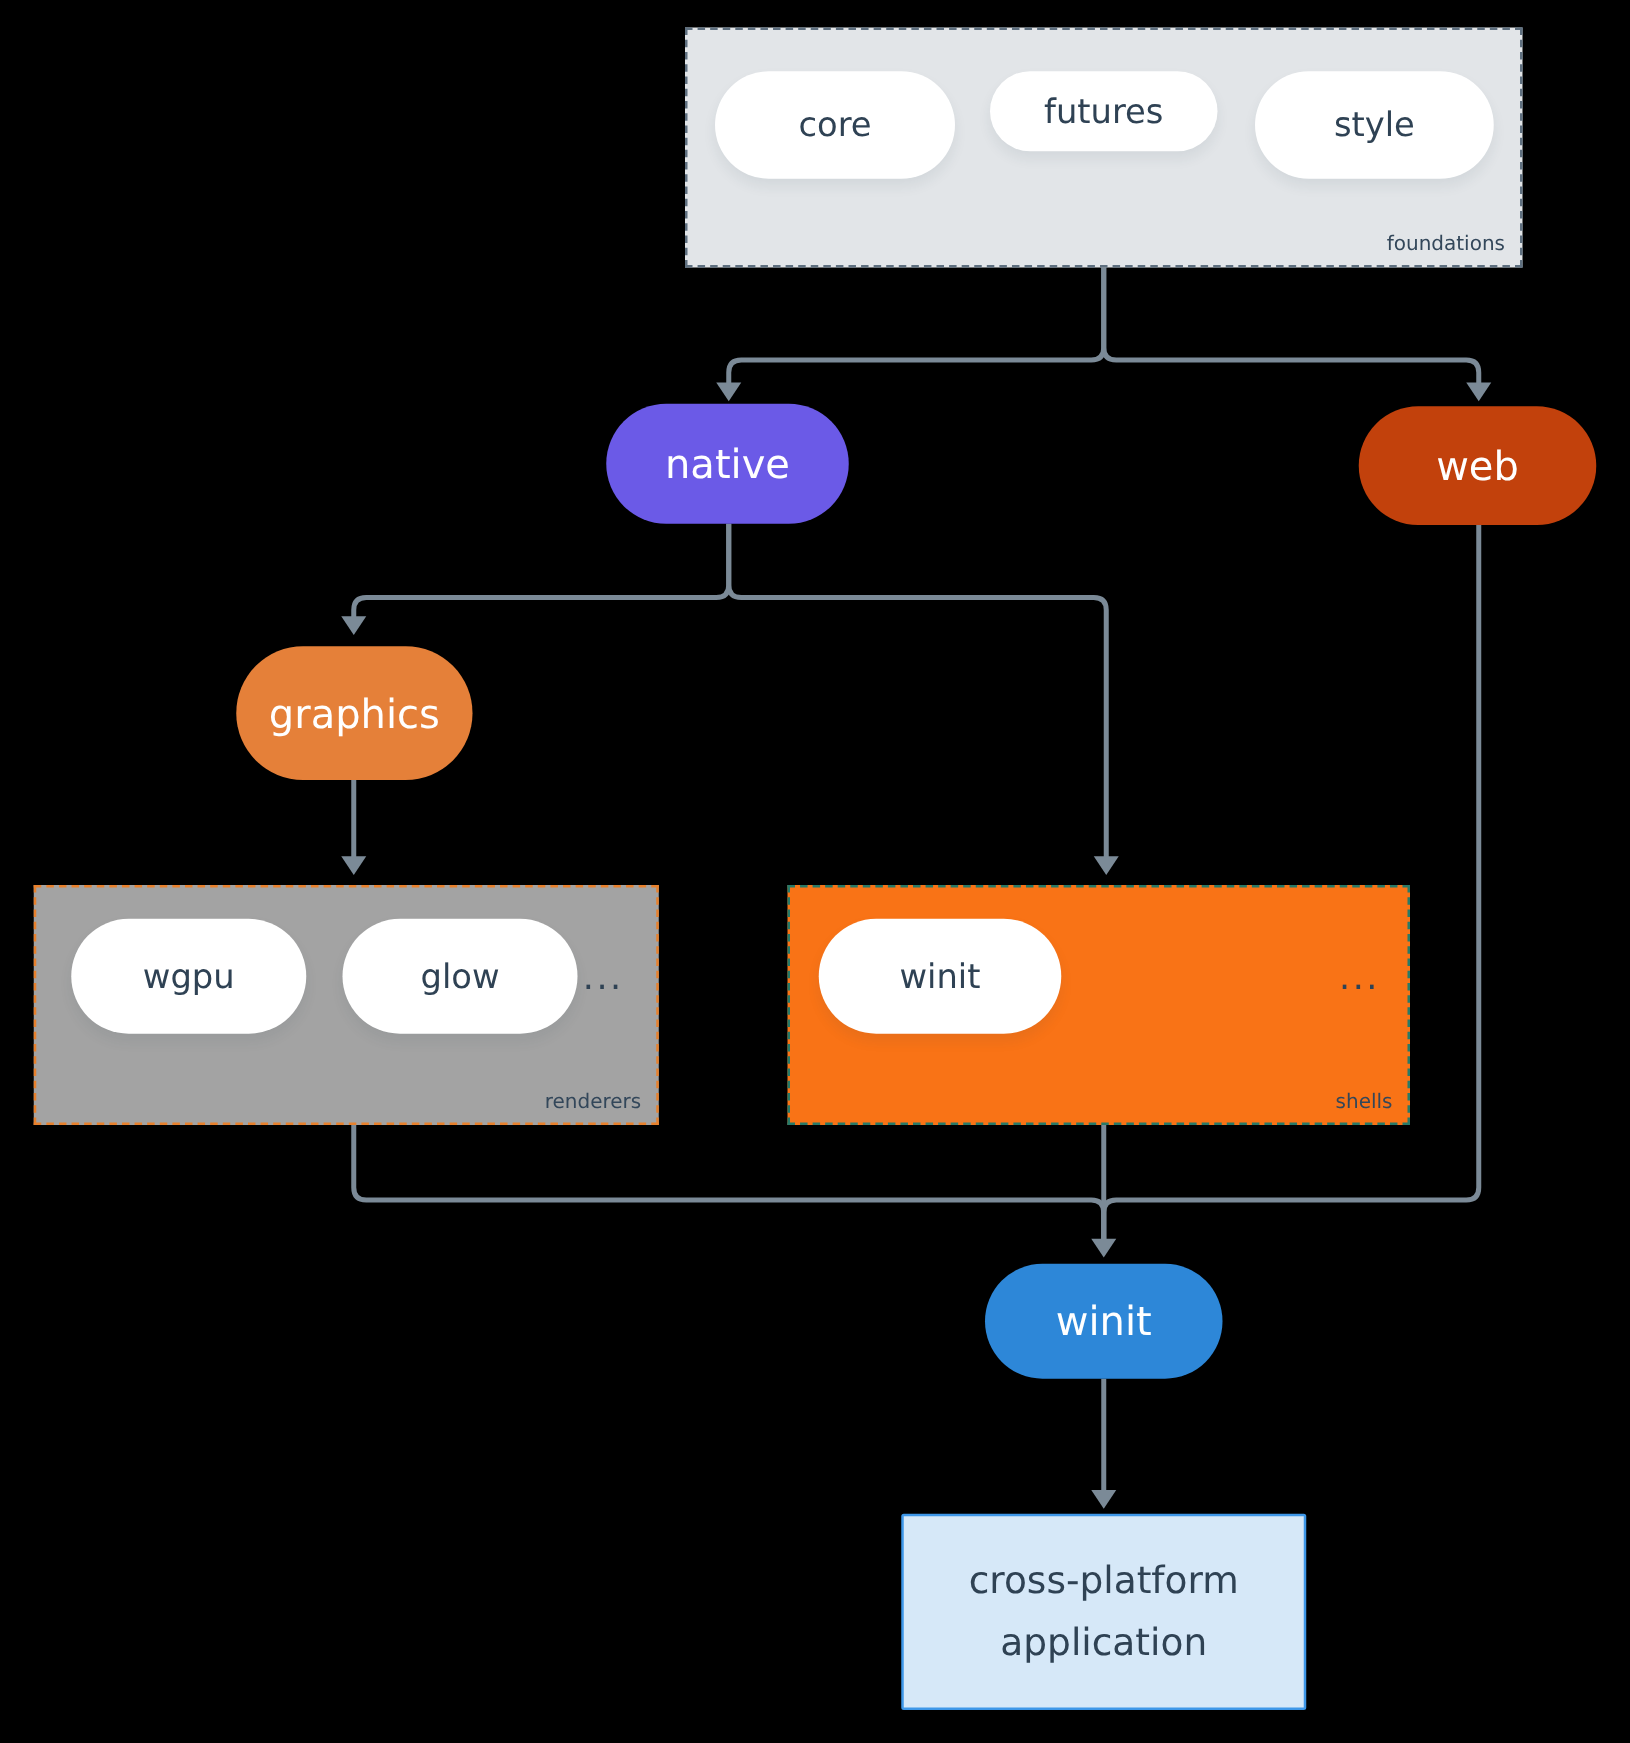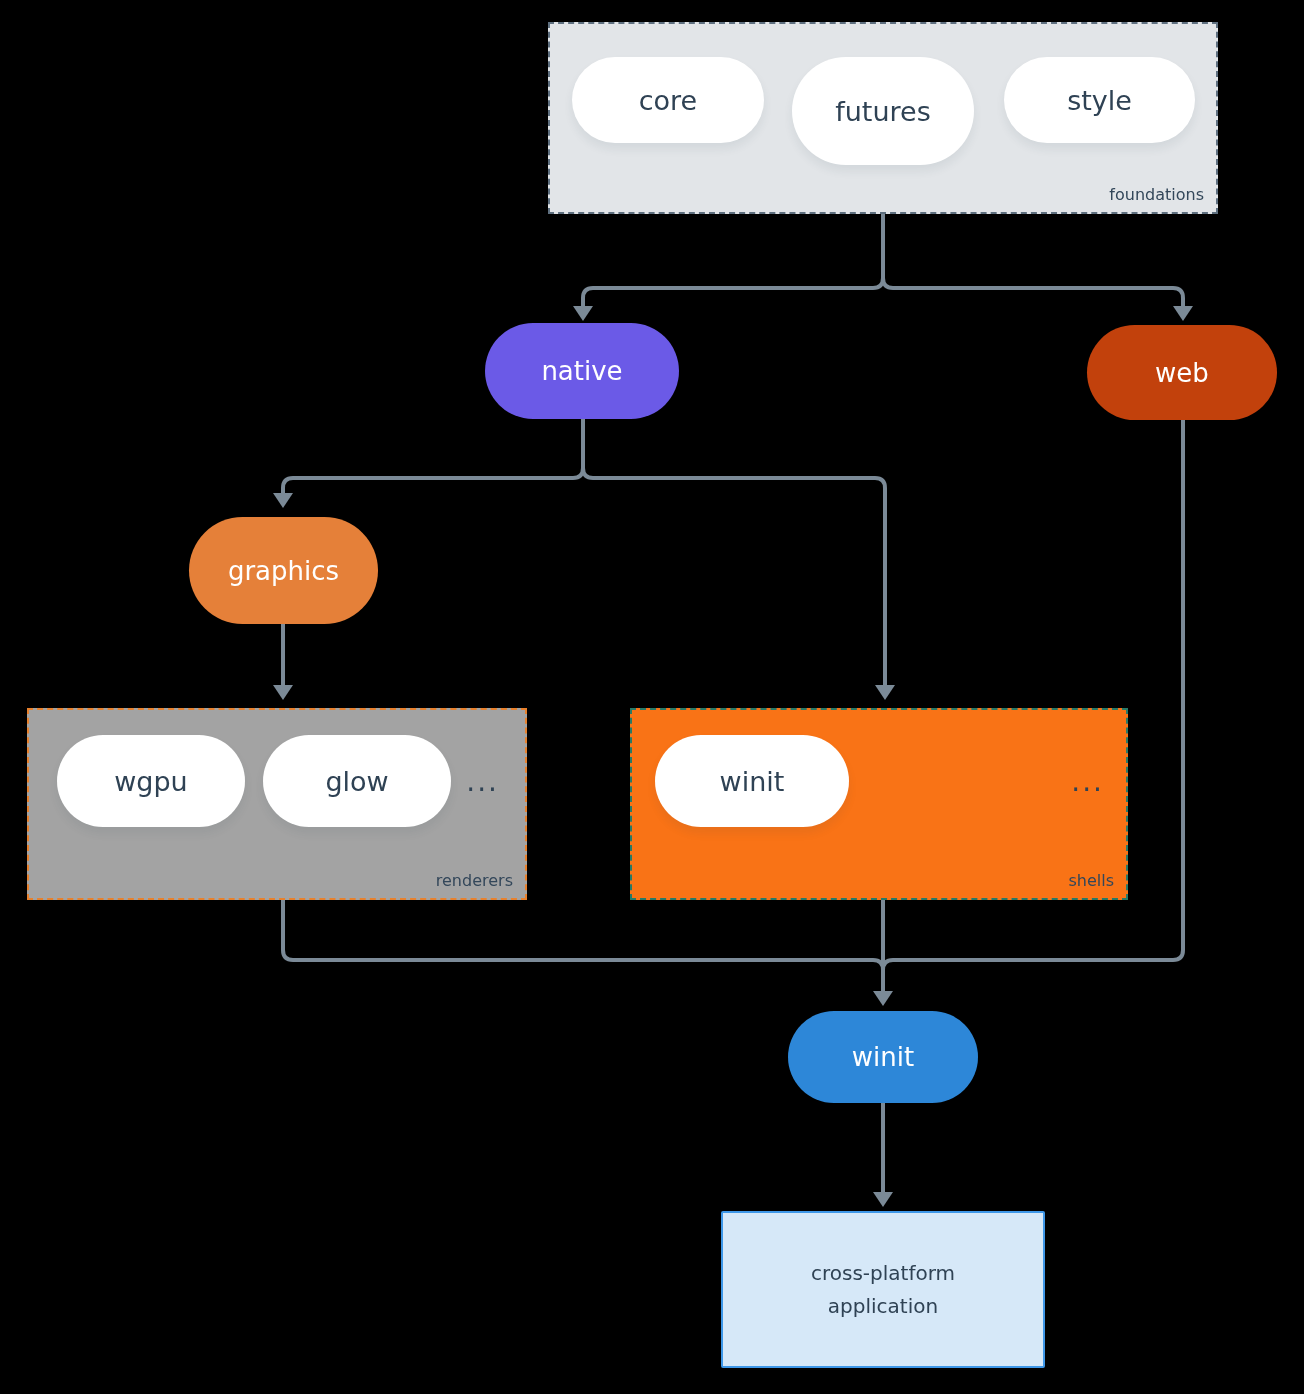--- a/index.html
+++ b/index.html
@@ -29,55 +29,55 @@
     background:#ffffff;
     border-radius:999px;
     display:flex;align-items:center;justify-content:center;
     font-size:27px;color:#2f4254;
     box-shadow:0 6px 10px rgba(40,60,80,0.08);
   }
   .node{
     position:absolute;
     border-radius:999px;
     display:flex;align-items:center;justify-content:center;
-    font-size:26px;color:#ffffff;
+    font-size:32px;color:#ffffff;
   }
   .ellipsis{
     position:absolute;
     display:flex;align-items:center;
     font-size:28px;color:#2f4254;letter-spacing:2px;
   }
   #group-foundations{left:548px;top:22px;width:670px;height:192px;background:#e2e5e8;border-color:#5f7080;}
   #pill-core   {left:22px; top:33px;width:192px;height:86px;}
-  #pill-futures{left:242px;top:33px;width:182px;height:108px;}
+  #pill-futures{left:242px;top:33px;width:182px;height:64px;}
   #pill-style  {left:454px;top:33px;width:191px;height:86px;}
 
   #node-native  {left:485px;top:323px;width:194px;height:96px;background:#6b5ae7;}
   #node-web     {left:1087px;top:325px;width:190px;height:95px;background:#c2410c;}
   #node-graphics{left:189px;top:517px;width:189px;height:107px;background:#e58039;}
   #node-iced    {left:788px;top:1011px;width:190px;height:92px;background:#2d87d8;}
 
   #group-renderers{left:27px;top:708px;width:500px;height:192px;background:#a3a3a3;border-color:#e8812d;}
   #pill-wgpu{left:28px;top:25px;width:188px;height:92px;}
-  #pill-glow{left:234px;top:25px;width:188px;height:92px;}
+  #pill-glow{left:245px;top:25px;width:188px;height:92px;}
   #renderers-ellipsis{right:26px;top:25px;height:92px;}
 
   #group-shells{left:630px;top:708px;width:498px;height:192px;background:#f97316;border-color:#277a68;}
   #pill-winit {left:23px;top:25px;width:194px;height:92px;}
   #pill-glutin{left:238px;top:25px;width:189px;height:92px;}
   #shells-ellipsis{right:22px;top:25px;height:92px;}
 
   #application-box{
     position:absolute;left:721px;top:1211px;width:324px;height:157px;
     background:#d6e8f8;border:2px solid #3e97e8;border-radius:2px;
     box-sizing:border-box;
     display:flex;align-items:center;justify-content:center;text-align:center;
   }
   #application-label{
-    font-size:20px;color:#2f4254;line-height:1.65;
+    font-size:30px;color:#2f4254;line-height:1.65;
     width:260px;
   }
 </style>
 </head>
 <body>
 
 <div id="canvas">
 
   <svg id="edges" viewBox="0 0 1304 1394" xmlns="http://www.w3.org/2000/svg">
     <path class="edge" d="M 883 214 L 883 278 Q 883 288 873 288 L 593 288 Q 583 288 583 298 L 583 307"></path>

